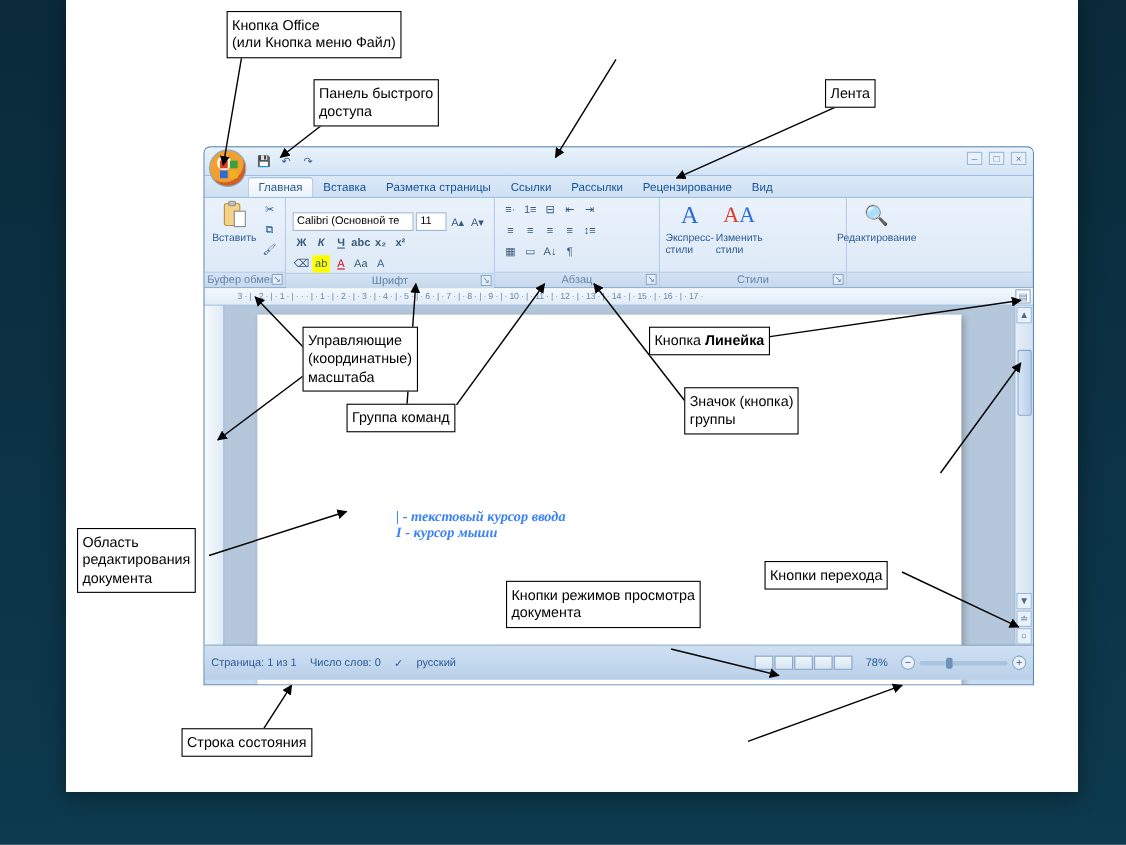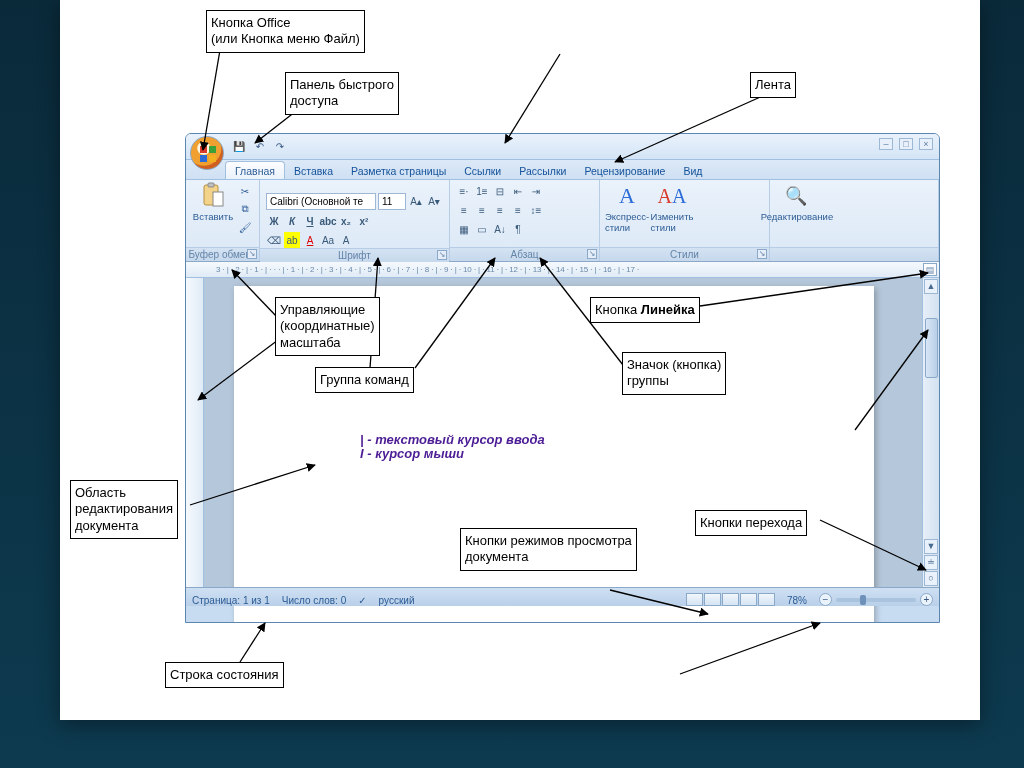--- a/index.html
+++ b/index.html
@@ -189,25 +189,25 @@
   }
   .vscroll .thumb {
     position: absolute; left: 2px; top: 40px;
     width: 13px; height: 60px;
     background: linear-gradient(90deg, #d8e6f5, #b8cfe8);
     border: 1px solid #8aa8c8;
     border-radius: 2px;
   }
   .vscroll .navgrp { position:absolute; bottom:1px; left:0; right:0;}
   .statusbar {
-    position: absolute; left: 0; right: 0; bottom: 16px;
-    height: 19px;
+    position: absolute; left: 0; right: 0; bottom: 4px;
+    height: 32px;
     background: linear-gradient(180deg, #cfe0f3, #b9d0e9);
     border-top: 1px solid #8aa8c8;
-    display: flex; align-items: flex-end;
+    display: flex; align-items: center;
     font-size: 10px; color: #2b5b95;
     padding: 0 6px;
     gap: 12px;
   }
   .statusbar .spacer { flex: 1; }
   .viewbtns { display: flex; gap: 1px; }
   .viewbtns div {
     width: 17px; height: 13px;
     border: 1px solid #8aa8c8;
     background: linear-gradient(180deg,#f0f6fc,#d6e4f3);
@@ -248,27 +248,28 @@
   }
   .callout b { font-weight: bold; }
   svg.arrows {
     position: absolute; left: 0; top: 0;
     width: 920px; height: 720px;
     z-index: 15;
     pointer-events: none;
   }
   .doc-text-overlay {
     position: absolute;
-    font-family: Liberation Sans, sans-serif;
+    font-family: Liberation Serif, serif;
     font-size: 13px;
     font-style: italic;
     font-weight: bold;
-    color: #4c1d95;
+    color: #3b82f6;
     z-index: 16;
     line-height: 1.3;
+    margin-top: 30px;
   }
 </style>
 </head>
 <body>
 
 <div class="slide">
 
   <div class="word">
     <div class="titlebar">
       <div class="office-btn">

